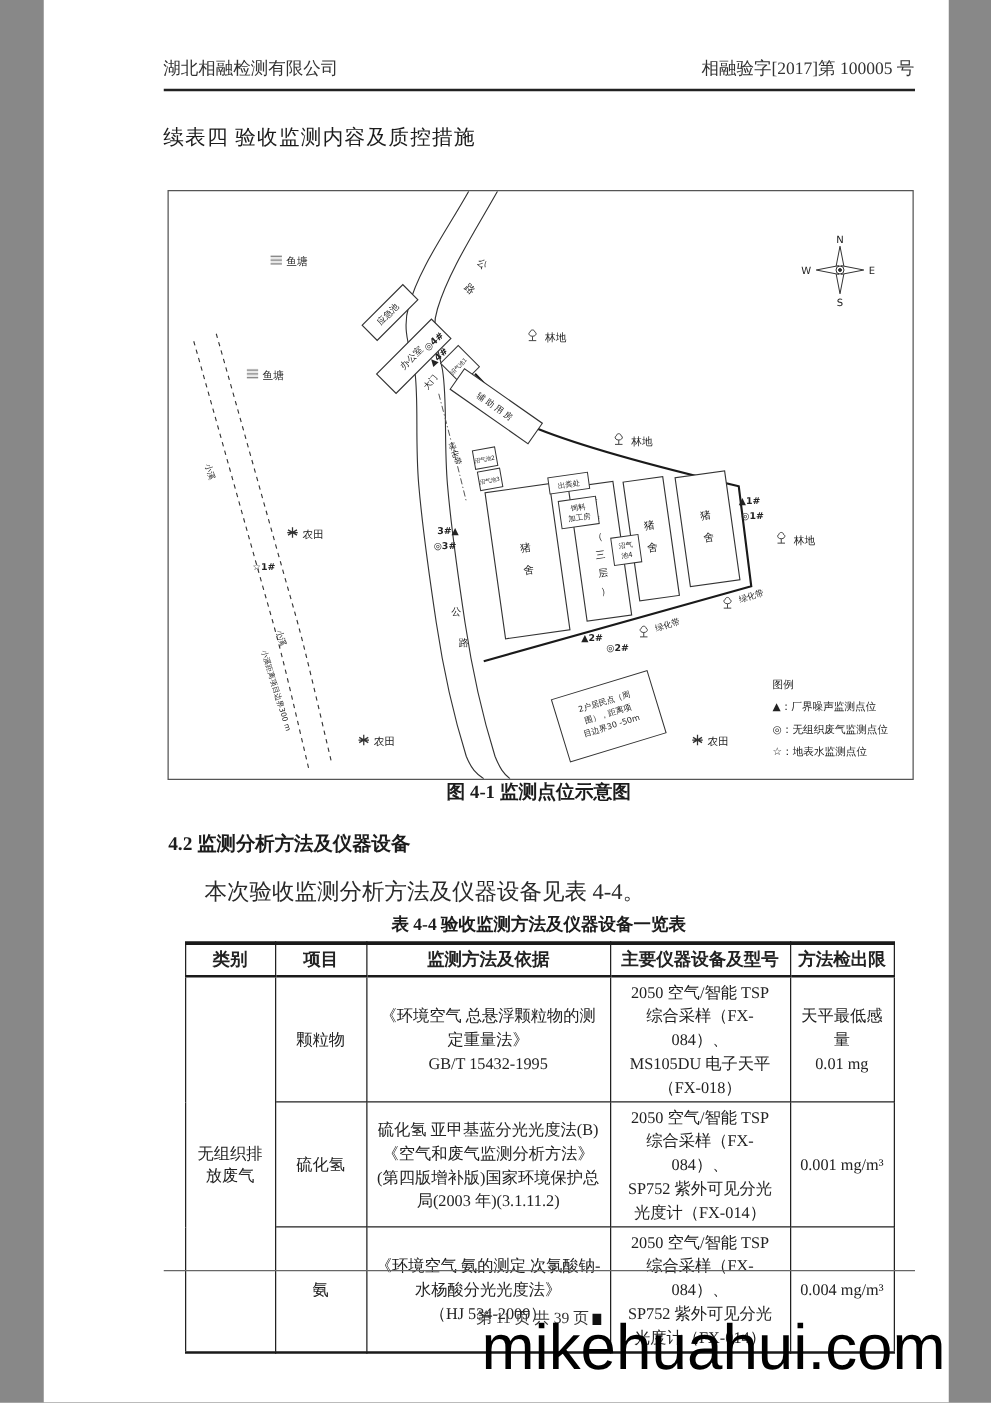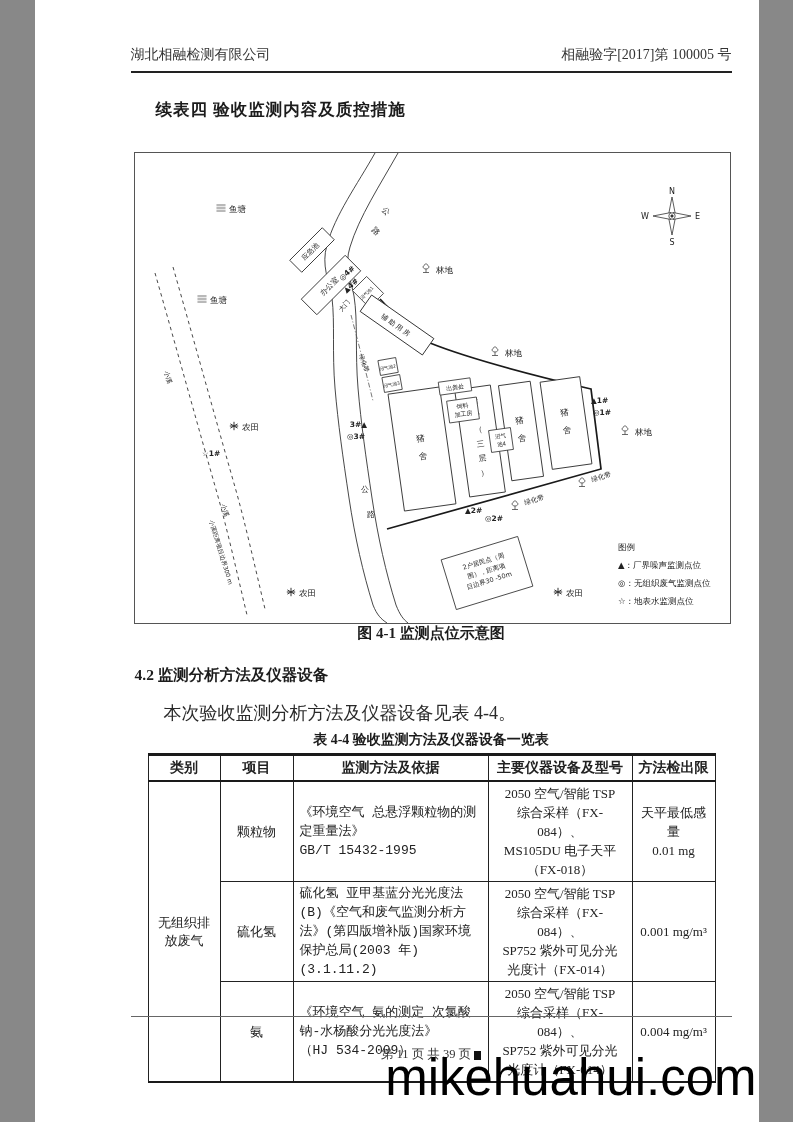--- a/index.html
+++ b/index.html
@@ -3,34 +3,34 @@
 <meta charset="utf-8">
 <style>
   html,body{margin:0;padding:0;background:#888;}
   #page{position:relative;width:724px;height:1122px;background:#ffffff;margin:0 auto;
         font-family:"Liberation Serif","DejaVu Serif",serif;color:#1c1c1c;overflow:hidden;}
   .abs{position:absolute;}
   
   #hdr{left:96px;top:46px;width:601px;border-bottom:2px solid #222;padding-bottom:7px;
        display:flex;justify-content:space-between;font-size:14px;color:#333;}
   
-  #doc-title{left:96px;top:99px;font-size:16.5px;font-weight:bold;letter-spacing:1px;margin-left:25px;}
+  #doc-title{left:96px;top:99px;font-size:16.5px;font-weight:normal;letter-spacing:1px;}
   #fig-frame{left:99px;top:152px;width:595px;height:470px;border:1px solid #555;background:#fff;}
   #fig-cap{left:0;top:624px;width:793px;text-align:center;font-size:15px;font-weight:bold;}
   #sec-h{left:100px;top:665px;font-size:15.5px;font-weight:bold;}
   #para{left:129px;top:701px;font-size:18px;color:#2a2a2a;}
   #tbl-cap{left:0;top:731px;width:793px;text-align:center;font-size:14px;font-weight:bold;}
   
   #tbl{left:113px;top:753px;width:567px;border-collapse:collapse;table-layout:fixed;
        font-size:13px;color:#222;}
   #tbl th,#tbl td{border:1px solid #222;padding:2px 6px;vertical-align:middle;}
   #tbl{border-top:3px solid #1a1a1a;border-bottom:2px solid #1a1a1a;}
   #tbl th{font-size:14px;font-weight:bold;padding:3px 2px;border-bottom:2px solid #1a1a1a;}
   td.c{text-align:center;}
-  td.method{text-align:left;line-height:19px;white-space:pre-line;padding:4px 8px;font-family:Liberation Mono, monospace;}
+  td.method{text-align:center;line-height:19px;white-space:pre-line;padding:4px 8px;}
   td.pre{white-space:pre-line;text-align:center;line-height:19px;margin-top:17px;}
   tr.r{height:77px;}
   #bottom-rule{left:96px;top:1016px;width:601px;border-top:1.5px solid #666;}
   
   #footer{left:0;top:1046px;width:793px;text-align:center;font-size:12.5px;color:#333;}
   .sq{display:inline-block;width:7px;height:9px;background:#111;margin-left:3px;vertical-align:middle;}
   #wm{right:2px;top:1052px;font-family:"Liberation Sans","DejaVu Sans",sans-serif;
       font-size:51px;color:#000;letter-spacing:0px;line-height:1;}
   
   svg text{font-family:"DejaVu Sans","Liberation Sans",sans-serif;fill:#222;}

